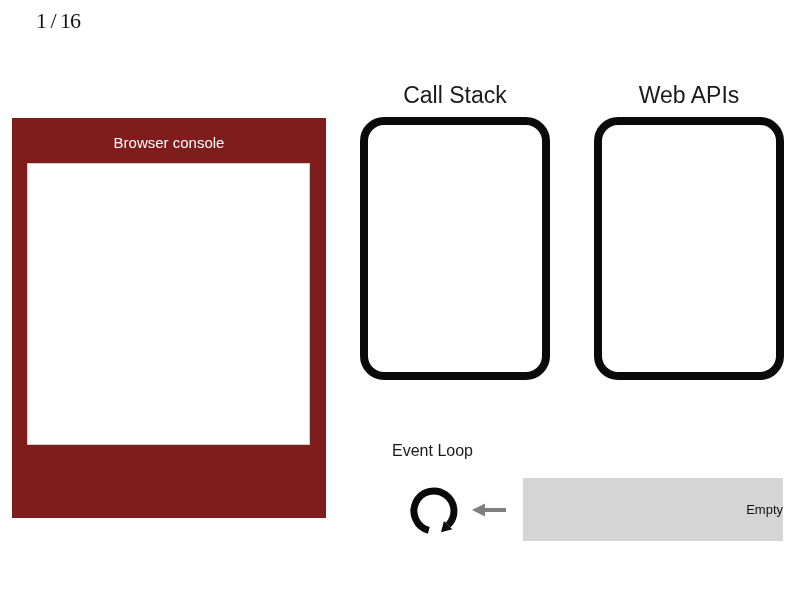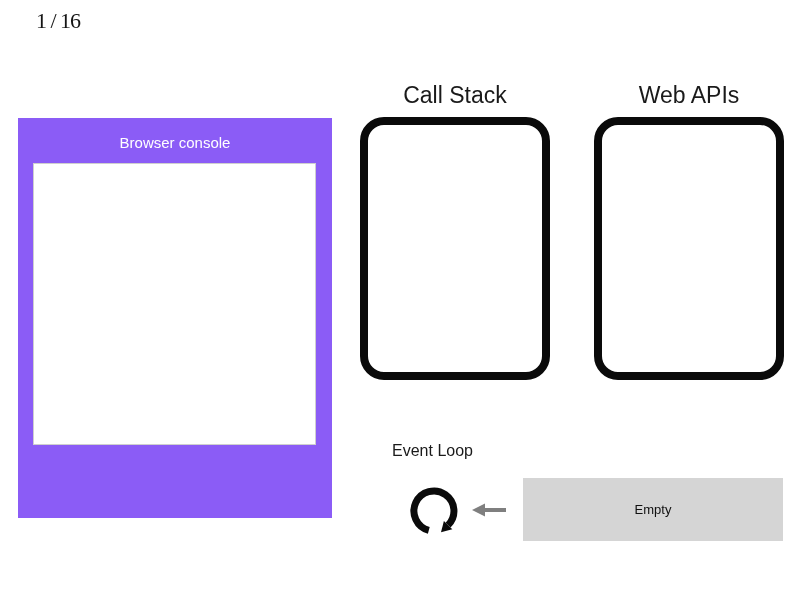--- a/index.html
+++ b/index.html
@@ -21,25 +21,25 @@
     font-family: Liberation Serif, serif;
     font-size: 22px;
     letter-spacing: -1px;
     color: #151515;
     white-space: pre;
   }
 
   
   .console-frame {
     position: absolute;
-    left: 18px;
+    left: 12px;
     top: 118px;
     width: 314px;
     height: 400px;
-    background: #8b5cf6;
+    background: #7f1d1d;
   }
   .console-title {
     position: absolute;
     left: 0; right: 0; top: 0;
     height: 45px;
     line-height: 50px;
     text-align: center;
     color: #ffffff;
     font-size: 15px;
   }
@@ -103,21 +103,21 @@
   }
   .queue-box {
     position: absolute;
     left: 523px;
     top: 478px;
     width: 260px;
     height: 63px;
     background: #d5d5d5;
     display: flex;
     align-items: center;
-    justify-content: center;
+    justify-content: flex-end;
     font-size: 13px;
     color: #111111;
   }
 </style>
 </head>
 <body>
 
 <div class="stage">
 
   <div class="counter">1 / 16</div>

